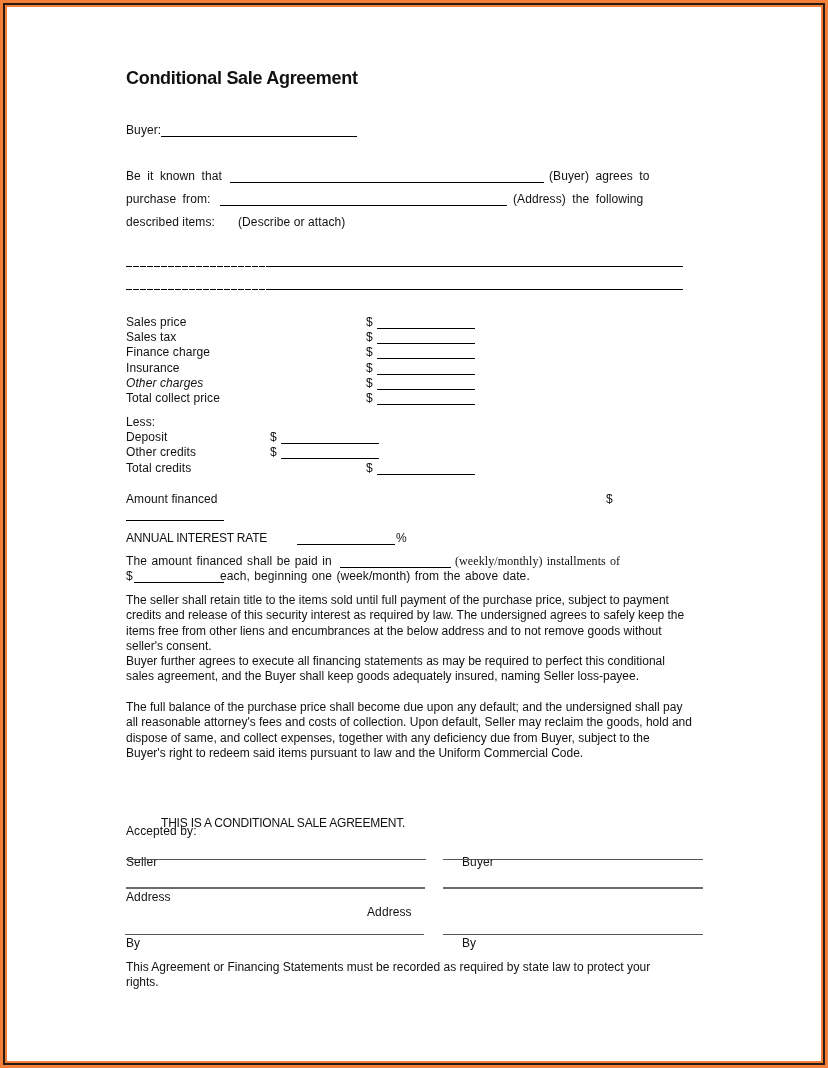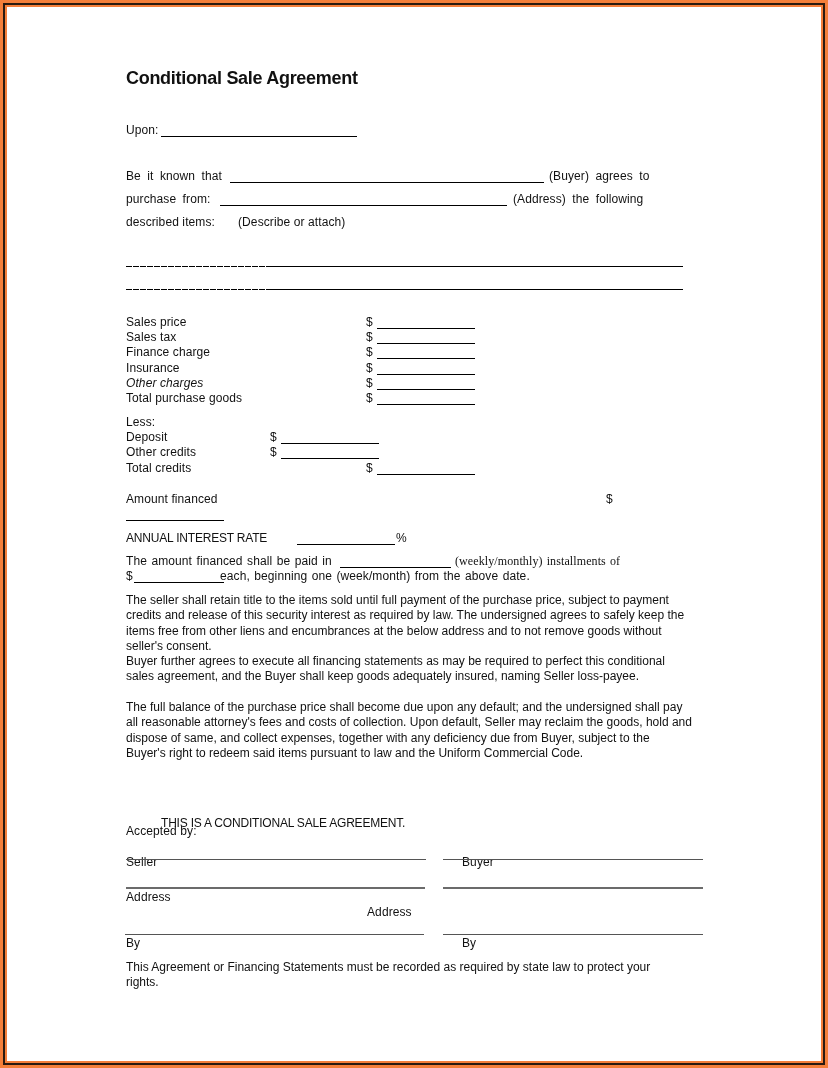--- a/index.html
+++ b/index.html
@@ -42,21 +42,21 @@
   </style>
 </head>
 <body>
 
 <div class="frame"></div>
 <div class="frame-inner"></div>
 <div class="frame-inner2"></div>
 
 <div class="abs title" style="left:126px; top:68px;">Conditional Sale Agreement</div>
 
-<div class="abs txt" style="left:126px; top:123px;">Upon:</div>
+<div class="abs txt" style="left:126px; top:123px;">Buyer:</div>
 <div class="line" style="left:161px; top:136px; width:196px;"></div>
 
 <div class="abs txt" style="left:126px; top:169px; word-spacing:3px;">Be it known that</div>
 <div class="line" style="left:230px; top:182px; width:314px;"></div>
 <div class="abs txt" style="left:549px; top:169px; word-spacing:3px;">(Buyer) agrees to</div>
 
 <div class="abs txt" style="left:126px; top:192px; word-spacing:3px;">purchase from:</div>
 <div class="line" style="left:220px; top:205px; width:287px;"></div>
 <div class="abs txt" style="left:513px; top:192px; word-spacing:3px;">(Address) the following</div>
 
@@ -82,21 +82,21 @@
   <div class="line" style="left:377px; top:358px; width:98px;"></div>
 
   <div class="abs txt" style="left:126px; top:361px;">Insurance</div>
   <div class="abs txt" style="left:366px; top:361px;">$</div>
   <div class="line" style="left:377px; top:374px; width:98px;"></div>
 
   <div class="abs txt" style="left:126px; top:376px;font-style:italic;">Other charges</div>
   <div class="abs txt" style="left:366px; top:376px;">$</div>
   <div class="line" style="left:377px; top:389px; width:98px;"></div>
 
-  <div class="abs txt" style="left:126px; top:391px;">Total purchase goods</div>
+  <div class="abs txt" style="left:126px; top:391px;">Total collect price</div>
   <div class="abs txt" style="left:366px; top:391px;">$</div>
   <div class="line" style="left:377px; top:404px; width:98px;"></div>
 </div>
 
 <div class="abs txt" style="left:126px; top:415px;">Less:</div>
 
 <div class="abs txt" style="left:126px; top:430px;">Deposit</div>
 <div class="abs txt" style="left:270px; top:430px;">$</div>
 <div class="line" style="left:281px; top:443px; width:98px;"></div>
 

